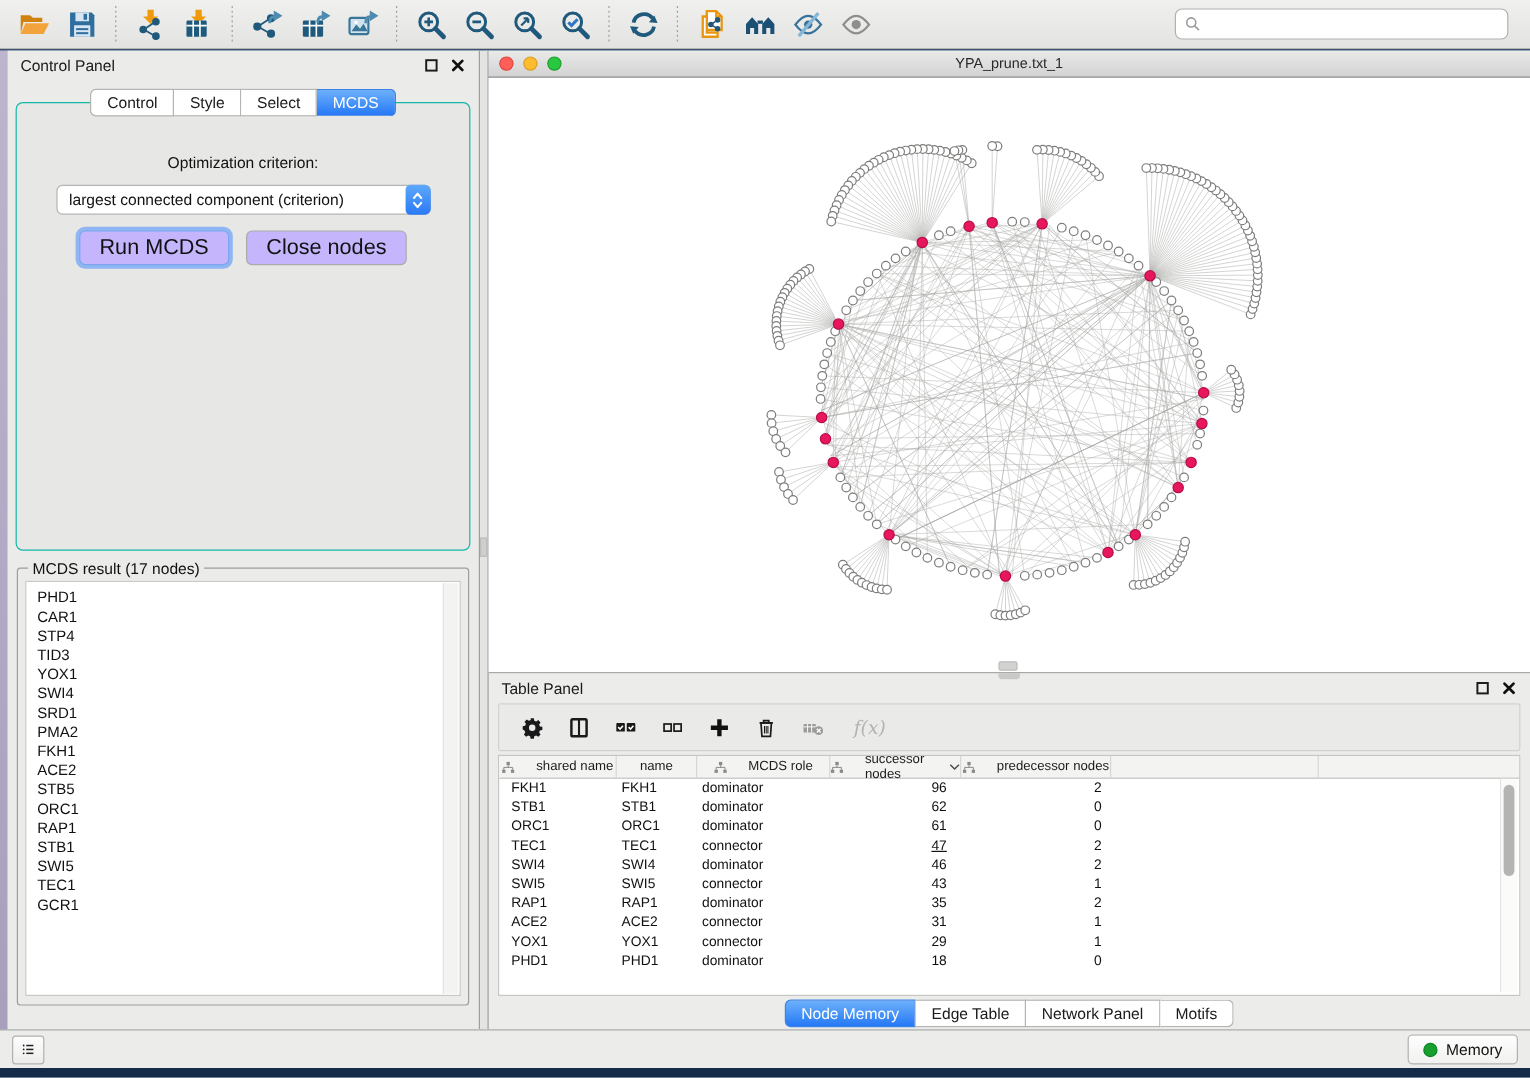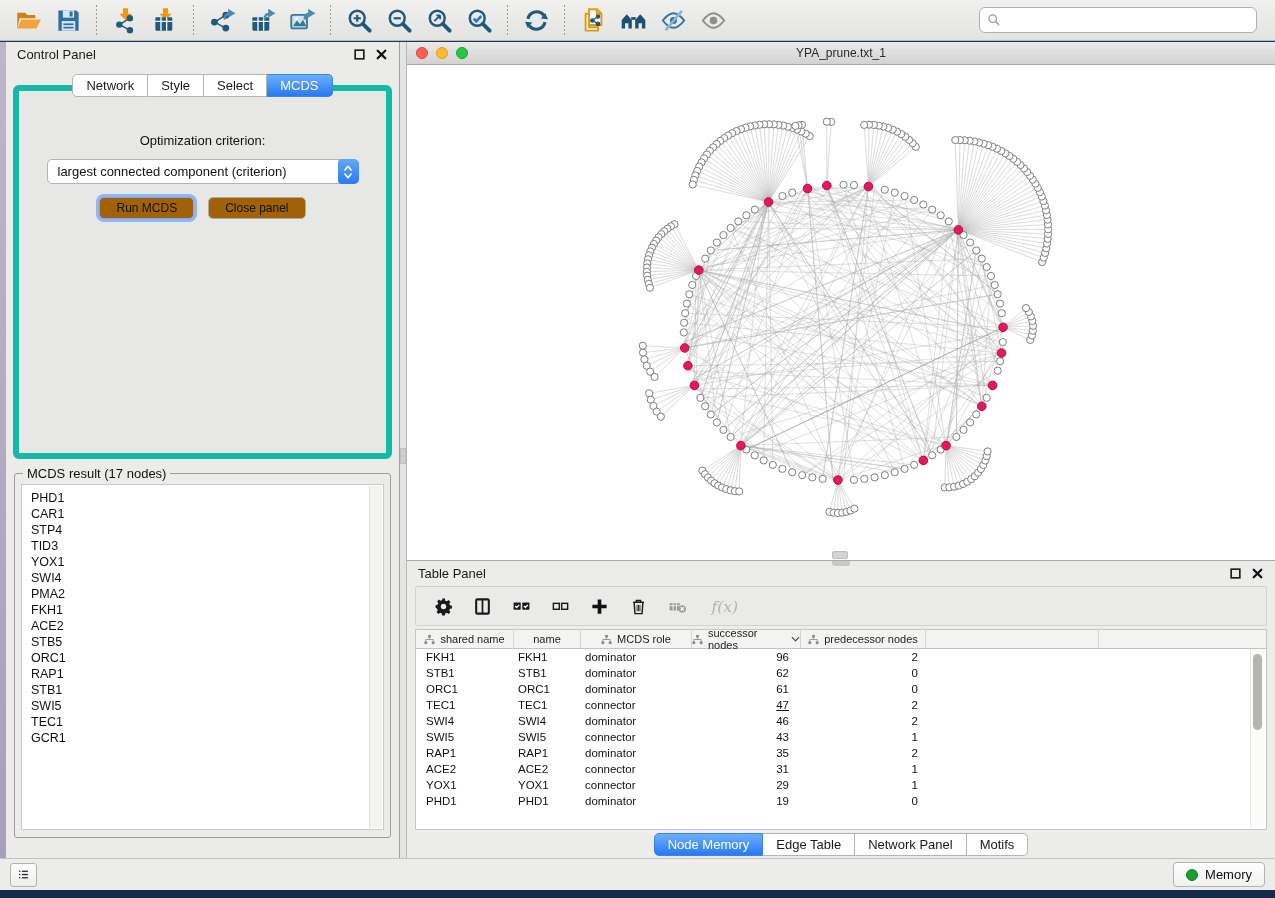--- a/index.html
+++ b/index.html
@@ -36,32 +36,32 @@
   .icon-btn svg{width:13px;height:13px;}
 
   .seg-tabs{display:flex;justify-content:center;}
   .seg{font-size:13px;padding:3px 13px;background:#fff;border:1px solid #b4b4b2;
     border-left-width:0;color:#1a1a1a;cursor:pointer;font-family:"Liberation Sans",sans-serif;}
   .seg:first-child{border-left-width:1px;border-radius:5px 0 0 5px;}
   .seg:last-child{border-radius:0 5px 5px 0;}
   .seg.active{background:linear-gradient(#6cb0fb,#2679f6);border-color:#3c82e8;color:#fff;}
 
   .cp-tabs-row{margin-top:7px;position:relative;z-index:2;flex:none;}
-  .opt-panel{margin:-12px 7px 0;background:#e7e7e5;border:6px solid #14b8a6;border-radius:6px;
+  .opt-panel{margin:-12px 7px 0;background:#e7e7e5;border:1px solid #14b8a6;border-radius:6px;
     height:374px;box-sizing:border-box;padding-top:26px;position:relative;z-index:1;flex:none;}
   .opt-label{text-align:center;font-size:13px;color:#111;margin:16px 0 11px;}
   .select{margin:0 auto;width:312px;height:25px;background:#fff;border:1px solid #b4b4b2;
     border-radius:5px;display:flex;align-items:center;font-size:13px;color:#111;
     padding-left:10px;box-sizing:border-box;position:relative;cursor:pointer;}
   .select .stepper{position:absolute;right:-1px;top:-1px;bottom:-1px;width:21px;
     background:linear-gradient(#5ea8fb,#2a7af6);border-radius:4px 5px 5px 4px;
     display:flex;align-items:center;justify-content:center;}
   .select .stepper svg{width:10px;height:16px;}
   .btn-row{display:flex;justify-content:center;gap:14px;margin-top:13px;}
-  .btn{font-size:12px;background:#a16207;border:1px solid #ababab;border-radius:5px;
+  .btn{font-size:18px;background:#c4b5fd;border:1px solid #ababab;border-radius:5px;
     padding:3px 16px;color:#111;cursor:pointer;font-family:"Liberation Sans",sans-serif;}
   .btn.focused{box-shadow:0 0 0 3px rgba(88,150,250,.62);border-color:#7ba7ee;}
 
   .result-box{margin:7px 8px 20px;flex:1;min-height:0;border:1px solid #9e9e9c;border-radius:3px;
     padding:3px 6px 7px;display:flex;}
   .result-box legend{font-size:13px;color:#111;padding:0 4px;margin-left:2px;}
   .result-list{flex:1;background:#fff;border:1px solid #c9c9c7;position:relative;
     overflow:hidden;padding:5px 14px 0 9px;font-size:12.5px;line-height:16px;color:#111;}
   .result-item{height:16px;}
   .result-scroll{position:absolute;top:1px;bottom:1px;right:1px;width:12px;
@@ -93,21 +93,21 @@
   .tp-toolbar{height:40px;margin:0 8px 3px;background:#eaeae8;border:1px solid #d2d2d0;
     border-radius:2px;display:flex;align-items:center;gap:16px;padding:0 6px 0 16px;flex:none;box-sizing:border-box;}
   .tp-icon{background:none;border:none;display:flex;padding:2px;cursor:pointer;}
   .tp-icon svg{width:19px;height:19px;}
   .tp-icon.wide svg{width:40px;height:22px;}
   .tp-icon.disabled{cursor:default;}
 
   .table-wrap{margin:0 8px;flex:1;min-height:0;background:#fff;border:1px solid #c6c6c4;
     position:relative;overflow:hidden;display:flex;flex-direction:column;}
   .t-header{display:flex;height:18px;background:#f3f3f1;border-bottom:1px solid #c4c4c2;flex:none;}
-  .t-hcell{display:flex;align-items:center;justify-content:center;gap:5px;font-size:11px;
+  .t-hcell{display:flex;align-items:center;justify-content:center;gap:18px;font-size:11px;
     color:#1c1c1c;border-right:1px solid #d6d6d4;box-sizing:border-box;flex:none;cursor:pointer;}
   .t-hcell svg.hier{width:11px;height:11px;flex:none;}
   .t-hcell svg.sort{width:9px;height:6px;flex:none;margin-left:3px;}
   .t-body{flex:1;overflow:hidden;}
   .t-row{display:flex;height:16px;align-items:center;font-size:11.5px;color:#111;cursor:default;}
   .t-cell{box-sizing:border-box;padding:0 4px;white-space:nowrap;overflow:hidden;flex:none;}
   .t-cell.c0{padding-left:10px;}
   .t-cell.num{text-align:right;}
   .t-scroll{position:absolute;top:19px;right:2px;bottom:2px;width:13px;
     background:#fbfbf9;border-left:1px solid #e5e5e3;}
@@ -345,51 +345,52 @@
           </button>
         <button class="icon-btn">
             <svg viewBox="0 0 12 12">
               <path d="M2.5 2.5l7 7M9.5 2.5l-7 7" stroke="#111" stroke-width="2.1" stroke-linecap="round"></path>
             </svg>
           </button>
       </span>
     </div>
     <div class="cp-tabs-row">
         <div class="seg-tabs" id="cp-tabs">
-          <button class="seg">Network</button>
+          <button class="seg">Control</button>
           <button class="seg">Style</button>
           <button class="seg">Select</button>
           <button class="seg active">MCDS</button>
         </div>
       </div>
     <div class="opt-panel">
       <div class="opt-label">Optimization criterion:</div>
       <div class="select">
         <span>largest connected component (criterion)</span>
         <span class="stepper">
           <svg viewBox="0 0 10 16">
               <path d="M2 6l3-3.6L8 6M2 10l3 3.6L8 10" fill="none" stroke="#fff" stroke-width="1.7" stroke-linecap="round" stroke-linejoin="round"></path>
             </svg>
         </span>
       </div>
       <div class="btn-row">
         <button class="btn focused">Run MCDS</button>
-        <button class="btn">Close panel</button>
+        <button class="btn">Close nodes</button>
       </div>
     </div>
     <fieldset class="result-box">
       <legend>MCDS result (17 nodes)</legend>
       <div class="result-list" id="result-list">
         <div class="result-scroll"></div>
       <div class="result-item">PHD1</div>
           <div class="result-item">CAR1</div>
           <div class="result-item">STP4</div>
           <div class="result-item">TID3</div>
           <div class="result-item">YOX1</div>
           <div class="result-item">SWI4</div>
+          <div class="result-item">SRD1</div>
           <div class="result-item">PMA2</div>
           <div class="result-item">FKH1</div>
           <div class="result-item">ACE2</div>
           <div class="result-item">STB5</div>
           <div class="result-item">ORC1</div>
           <div class="result-item">RAP1</div>
           <div class="result-item">STB1</div>
           <div class="result-item">SWI5</div>
           <div class="result-item">TEC1</div>
           <div class="result-item">GCR1</div>
@@ -1265,21 +1266,21 @@
               <div class="t-cell c0" style="width: 98px;">YOX1</div>
               <div class="t-cell" style="width: 67px;">YOX1</div>
               <div class="t-cell" style="width: 111px;">connector</div>
               <div class="t-cell num" style="width: 109px; padding-right: 12px;">29</div>
               <div class="t-cell num" style="width: 125px; padding-right: 8px;">1</div>
             </div>
             <div class="t-row">
               <div class="t-cell c0" style="width: 98px;">PHD1</div>
               <div class="t-cell" style="width: 67px;">PHD1</div>
               <div class="t-cell" style="width: 111px;">dominator</div>
-              <div class="t-cell num" style="width: 109px; padding-right: 12px;">19</div>
+              <div class="t-cell num" style="width: 109px; padding-right: 12px;">18</div>
               <div class="t-cell num" style="width: 125px; padding-right: 8px;">0</div>
             </div>
           </div>
         <div class="t-scroll">
             <div class="t-thumb"></div>
           </div>
       </div>
       <div class="tp-tabs-row">
           <div class="seg-tabs" id="tp-tabs">
             <button class="seg active">Node Memory</button>

